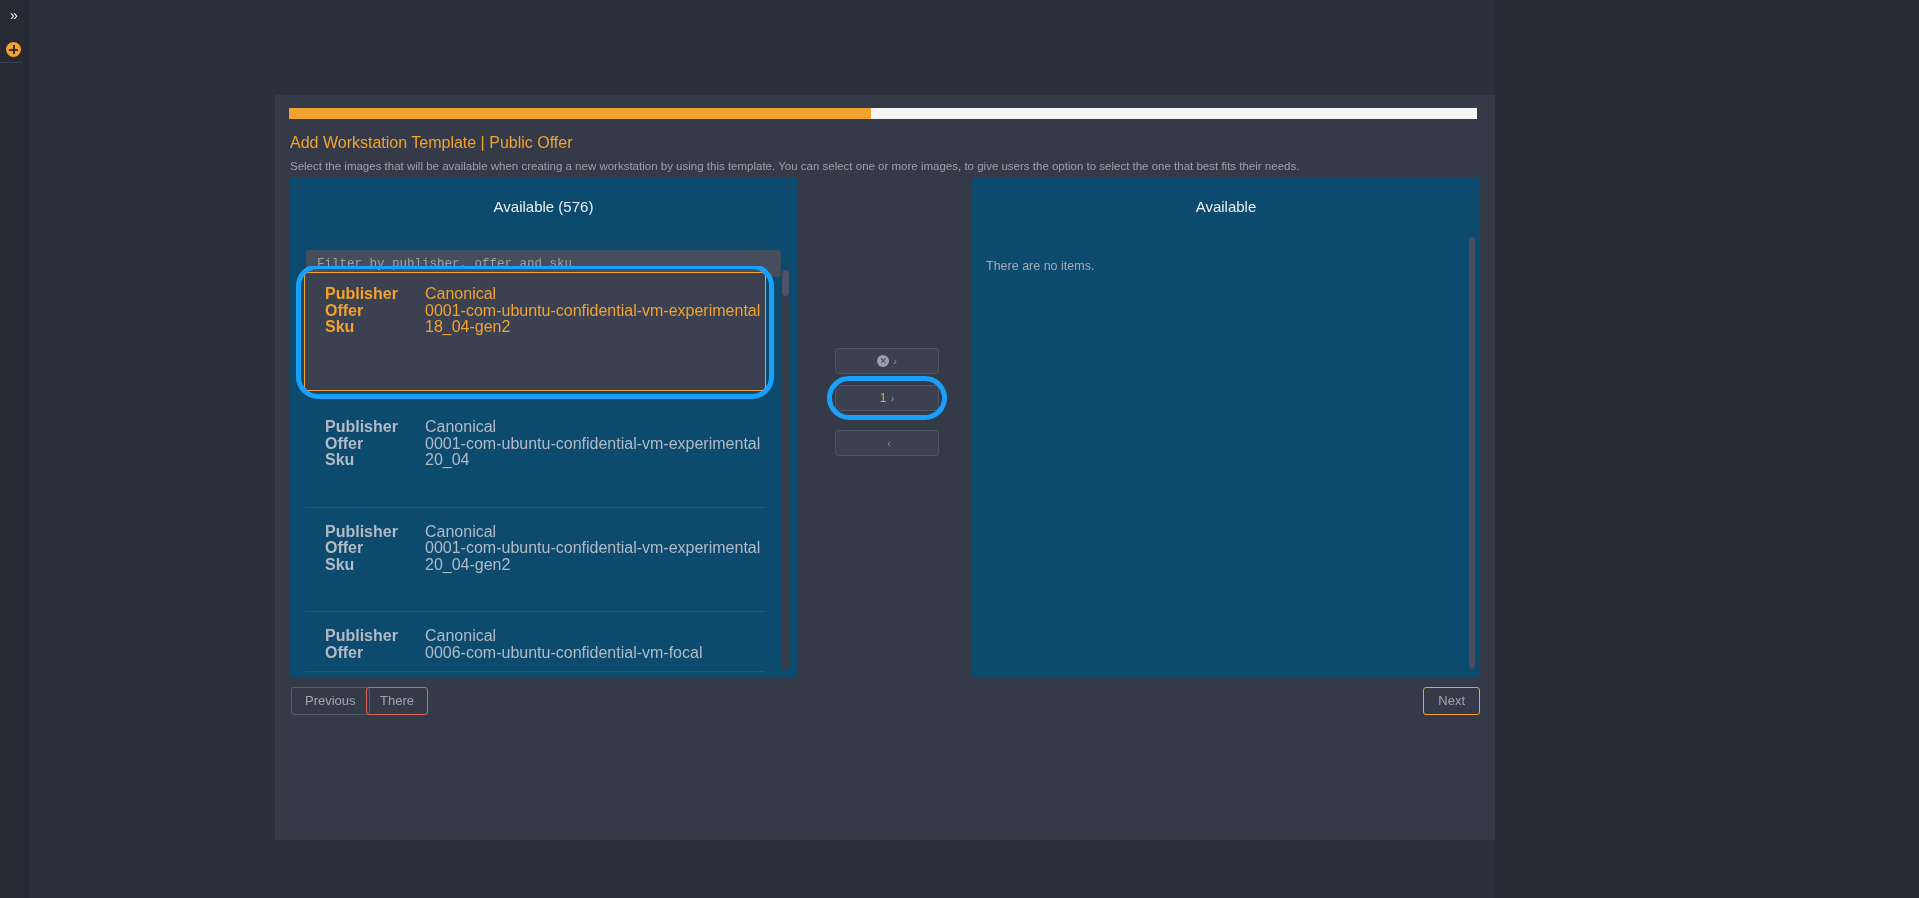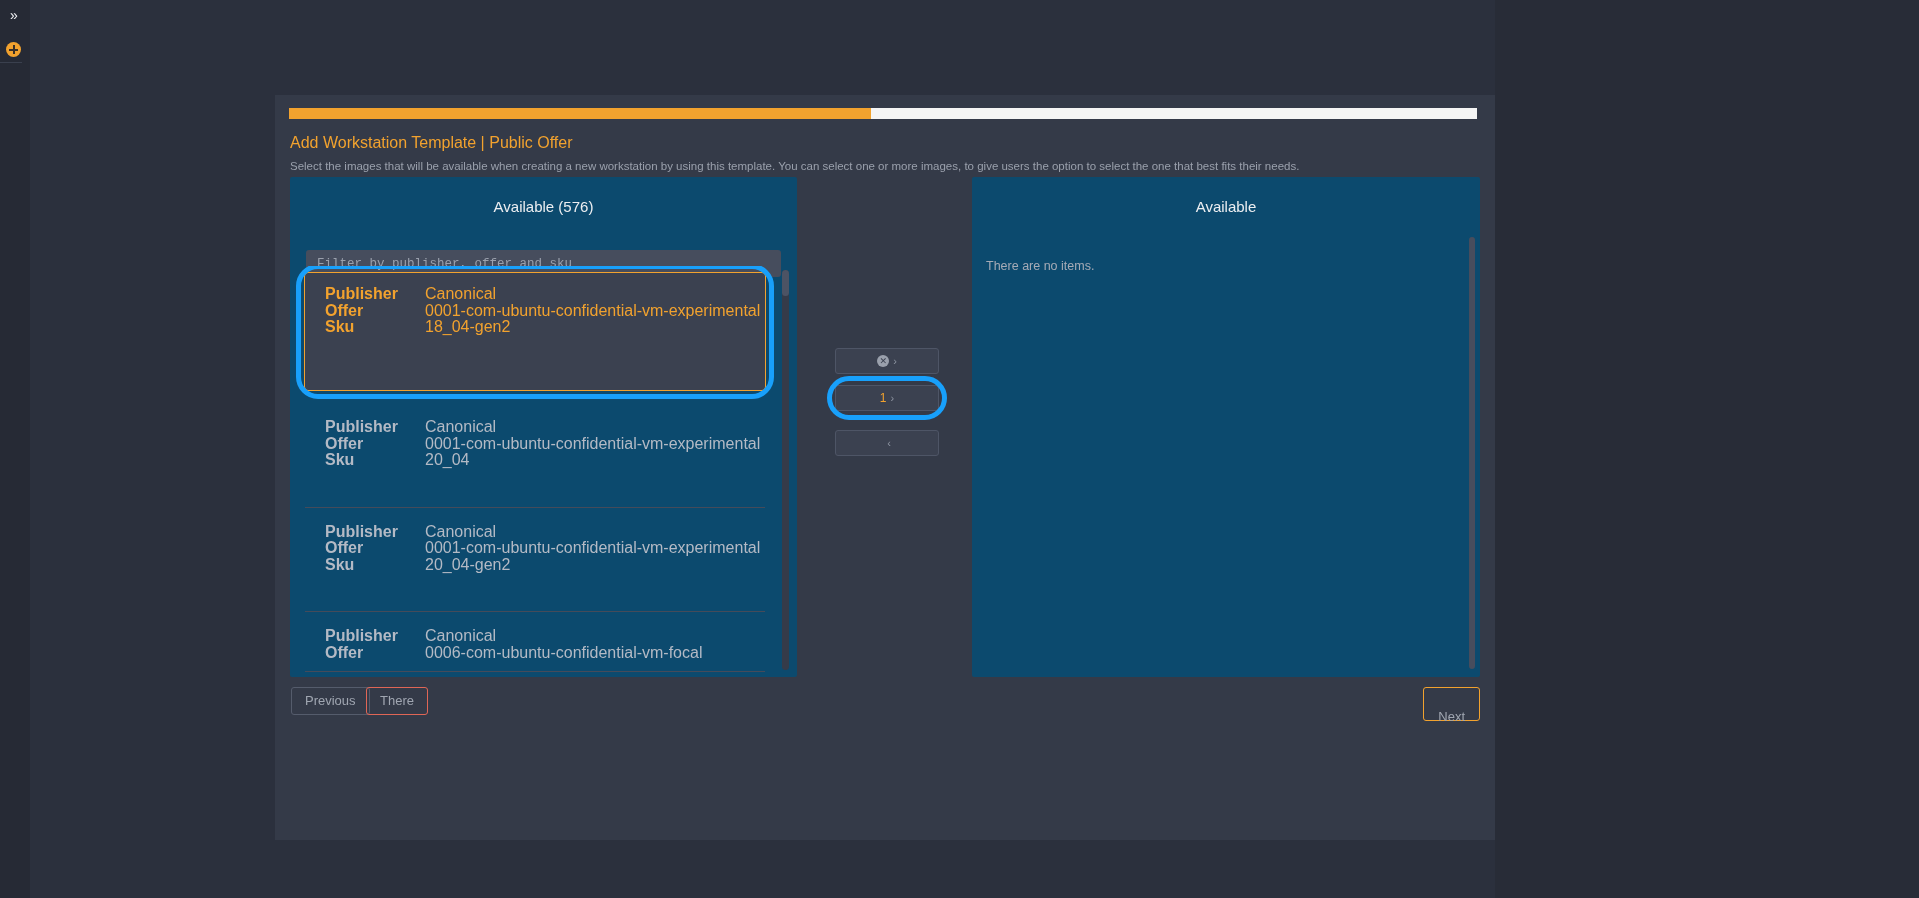--- a/index.html
+++ b/index.html
@@ -346,21 +346,21 @@
     color: #a0a6b1;
     font-family: "Liberation Sans", sans-serif;
     font-size: 13px;
     line-height: 26px;
     text-align: center;
     cursor: pointer;
     padding: 0 13px;
   }
   #btn-previous { left: 16px;  top: 0; border: 1px solid #555c6c; }
   #btn-cancel   { left: 91px;  top: 0; border: 1px solid #e06656; }
-  #btn-next     { right: 15px; top: 0; border: 1px solid #f2a22e; padding: 16px 14px; }
+  #btn-next     { right: 15px; top: 0; border: 1px solid #f2a22e; padding: 0 14px; }
 
   
   #page-right-strip {
     position: absolute;
     left: 1465px; top: 0;
     width: 424px; height: 898px;
     background: #282c37;
   }
   #page-left-strip {
     position: absolute;

